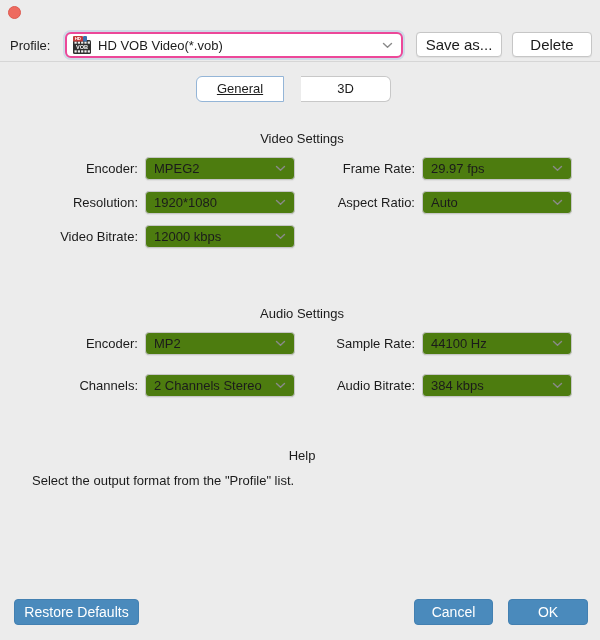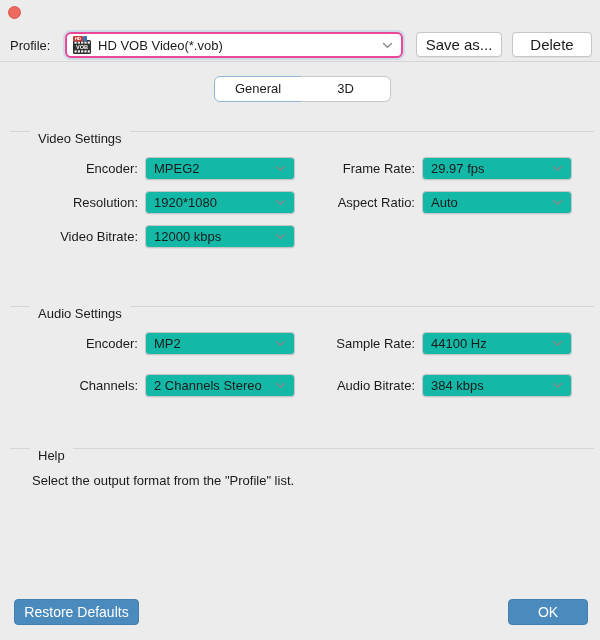--- a/index.html
+++ b/index.html
@@ -43,48 +43,49 @@
   .btn-saveas { left:416px; top:32px; width:86px; }
   .btn-delete { left:512px; top:32px; width:80px; }
   
   .separator { position:absolute; left:0; top:61px; width:600px; height:1px; background:#d6d6d6; }
   
   .tab {
     position:absolute; top:76px; height:26px; box-sizing:border-box;
     background:#fff; text-align:center; line-height:24px; color:#1b1b1b;
   }
   .tab-general {
-    left:214px; width:88px; border:1px solid #94b5d7;
+    left:196px; width:88px; border:1px solid #94b5d7;
     border-radius:6px 0 0 6px;
+    text-decoration:underline;
   }
   .tab-3d {
     left:301px; width:90px; border:1px solid #c8c8c8; border-left:none;
     border-radius:0 6px 6px 0;
   }
   
   .group-header {
     position:absolute; left:10px; right:6px; height:16px;
-    display:flex; align-items:flex-start;
+    display:flex; align-items:center;flex-direction:column;
   }
   .gh-line { height:1px; background:#d5d5d5; }
   .gh-line.short { width:20px; }
   .gh-line.long { flex:1 1 auto; }
   .gh-title { padding:0 8px; line-height:16px; color:#1b1b1b; }
   .gh-video { top:131px; }
   .gh-audio { top:306px; }
   .gh-help  { top:448px; }
   
   .field-label {
     position:absolute; height:23px; line-height:23px; text-align:right; white-space:nowrap;
   }
   .col1-label { left:0;   width:138px; }
   .col2-label { left:300px; width:115px; }
   .dropdown {
     position:absolute; box-sizing:border-box; width:150px; height:23px;
-    background:#14b8a6; border:1px solid #c6c6c6; border-radius:4px;
+    background:#4d7c0f; border:1px solid #c6c6c6; border-radius:4px;
     display:flex; align-items:center; justify-content:space-between;
     padding:0 8px; box-shadow:0 0.5px 1px rgba(0,0,0,0.06);
   }
   .col1-dd { left:145px; }
   .col2-dd { left:422px; }
   .row-v1 { top:157px; } .row-v2 { top:191px; } .row-v3 { top:225px; }
   .row-a1 { top:332px; } .row-a2 { top:374px; }
   .dd-value { white-space:nowrap; overflow:hidden; }
   
   .help-text { position:absolute; left:32px; top:472px; height:18px; line-height:18px; }
@@ -227,15 +228,16 @@
   </div>
 
   <div class="group-header gh-help">
     <span class="gh-line short"></span>
     <span class="gh-title">Help</span>
     <span class="gh-line long"></span>
   </div>
   <div class="help-text">Select the output format from the "Profile" list.</div>
 
   <button class="btn-blue btn-restore">Restore Defaults</button>
+  <button class="btn-blue btn-cancel">Cancel</button>
   <button class="btn-blue btn-ok">OK</button>
 
 </div>
 
 </body></html>

